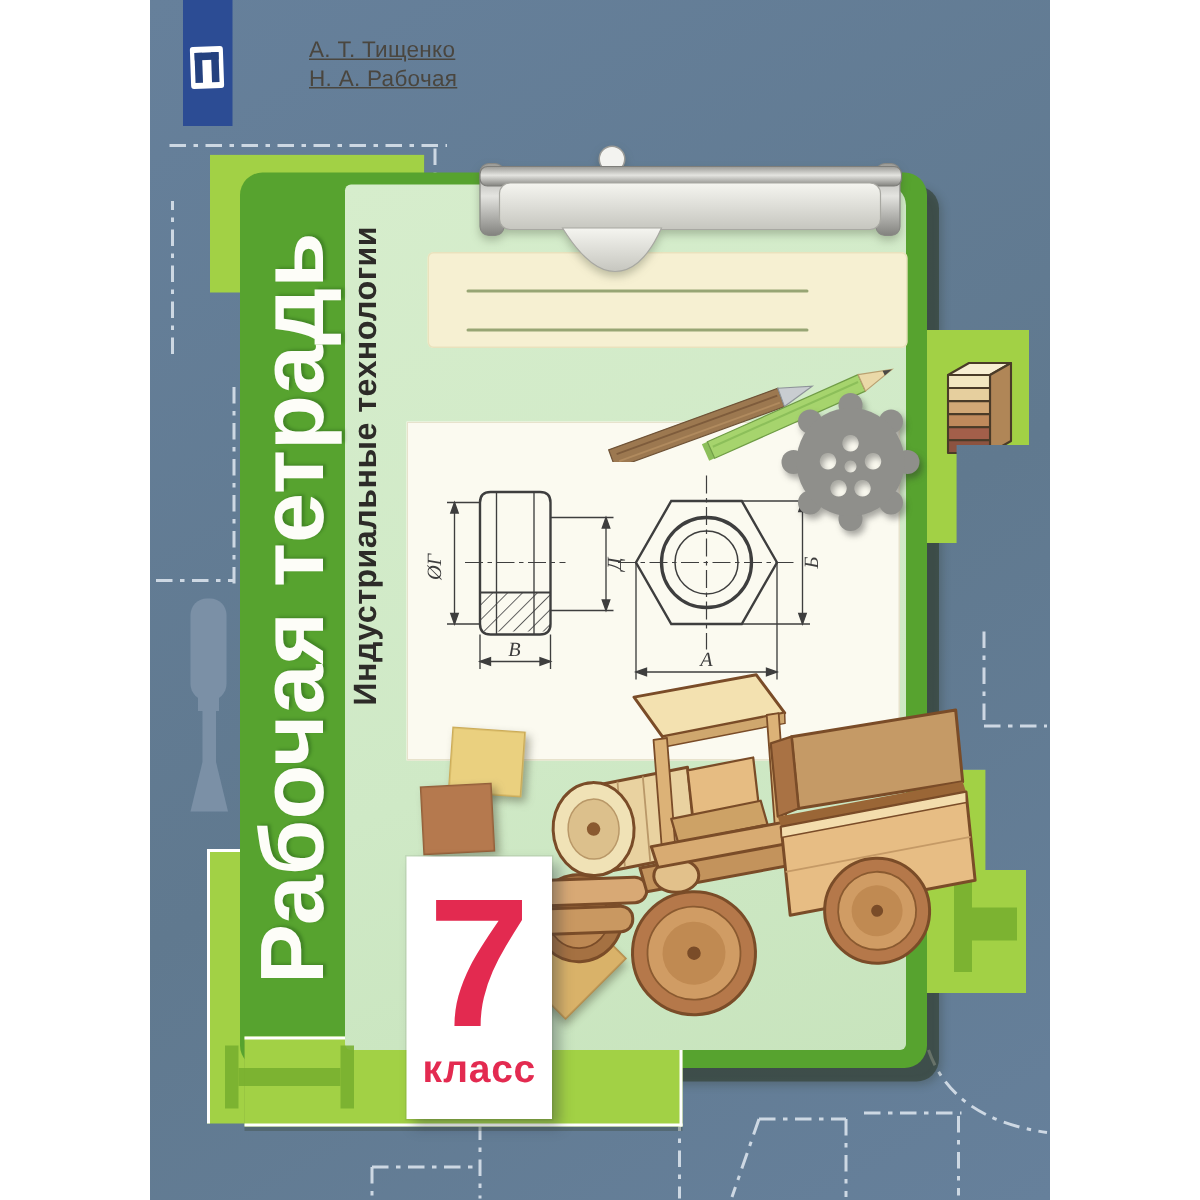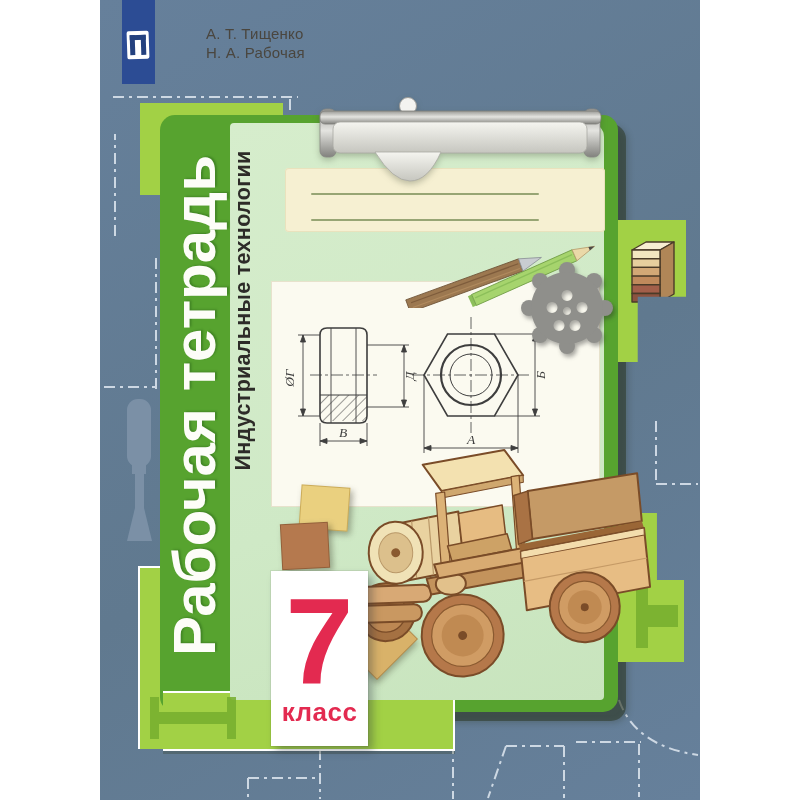--- a/index.html
+++ b/index.html
@@ -43,21 +43,21 @@
   
   .draw-panel{position:absolute;left:171px;top:281px;width:329px;height:226px;z-index:5;
       background:var(--paper-white,#fbfaf0);box-shadow:inset 0 0 0 1px #e7e2cc;}
   
   .logo-strip{position:absolute;left:22px;top:0;width:33px;height:84px;z-index:10;
       background:var(--logo-blue,#2c4c94);}
   .logo-emblem{position:absolute;left:5px;top:31px;width:22px;height:28px;background:#fff;
       border-radius:2px;transform:rotate(-2deg);}
   .logo-emblem i{position:absolute;background:#24417f;}
   .authors{position:absolute;left:106px;top:24px;z-index:10;font-size:15px;line-height:19px;
-      color:#4a463f;letter-spacing:.2px;}
+      color:#4a463f;letter-spacing:.2px;text-decoration:underline;}
   .title{position:absolute;left:164px;top:22px;z-index:10;font-size:64px;font-weight:800;
       color:var(--title-lime,#c0d93c);white-space:nowrap;
       text-shadow:-1.5px -1.5px 0 #f2f6e4,1.5px -1.5px 0 #f2f6e4,-1.5px 1.5px 0 #f2f6e4,
                   1.5px 1.5px 0 #f2f6e4,3.5px 3.5px 0 rgba(50,52,30,.9),5px 6px 3px rgba(40,42,25,.45);}
   
   .grade-card{position:absolute;left:171px;top:571px;width:97px;height:175px;z-index:9;background:#fff;
       box-shadow:0 0 0 1px rgba(0,0,0,.06),5px 5px 8px rgba(40,50,60,.35);
       display:flex;flex-direction:column;align-items:center;}
   .grade-num{font-size:122px;line-height:1;font-weight:800;color:var(--red,#e22a50);margin-top:10px;}
   .grade-word{font-size:26px;font-weight:600;color:var(--red,#e22a50);margin-top:-6px;letter-spacing:.5px;}

